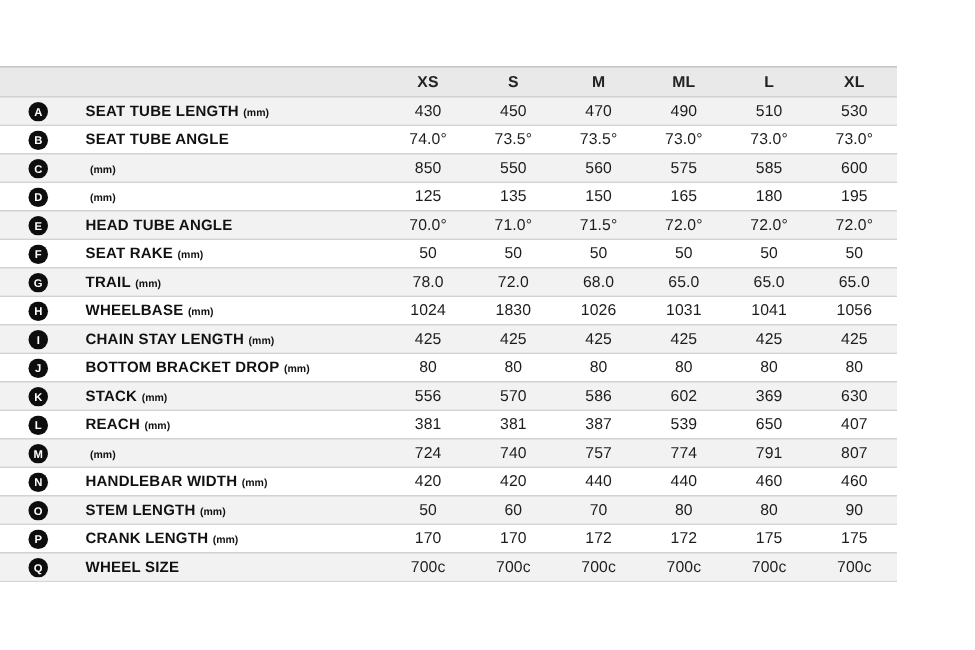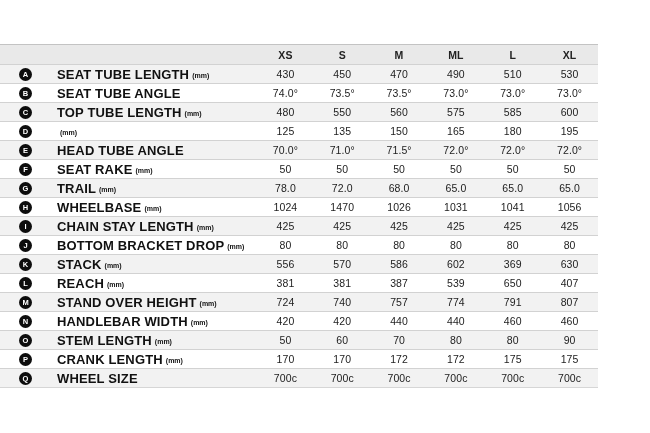--- a/index.html
+++ b/index.html
@@ -59,21 +59,21 @@
     border-radius: 50%;
     background: #0d0d0d;
     color: #ffffff;
     font-size: 7.5px;
     font-weight: 700;
     line-height: 13px;
     text-align: center;
     margin-right: 25px;
   }
   .lbl {
-    font-size: 13px;
+    font-size: 10px;
     font-weight: 700;
     color: #111111;
     letter-spacing: 0.15px;
   }
   .unit {
     font-size: 7px;
     font-weight: 700;
     color: #111111;
     margin-left: 3px;
     position: relative;
@@ -122,24 +122,23 @@
           <div class="val-cell">74.0°</div>
           <div class="val-cell">73.5°</div>
           <div class="val-cell">73.5°</div>
           <div class="val-cell">73.0°</div>
           <div class="val-cell">73.0°</div>
           <div class="val-cell">73.0°</div>
         </div>
         <div class="trow shade">
           <div class="label-cell">
             <span class="badge">C</span>
-            <span class="lbl">TOP TUBE LENGTH</span>
-            <span class="unit">(mm)</span>
-          </div>
-          <div class="val-cell">480</div>
+            <span class="unit">(mm)</span>
+          </div>
+          <div class="val-cell">850</div>
           <div class="val-cell">550</div>
           <div class="val-cell">560</div>
           <div class="val-cell">575</div>
           <div class="val-cell">585</div>
           <div class="val-cell">600</div>
         </div>
         <div class="trow plain">
           <div class="label-cell">
             <span class="badge">D</span>
             <span class="unit">(mm)</span>
@@ -189,21 +188,21 @@
           <div class="val-cell">65.0</div>
           <div class="val-cell">65.0</div>
         </div>
         <div class="trow plain">
           <div class="label-cell">
             <span class="badge">H</span>
             <span class="lbl">WHEELBASE</span>
             <span class="unit">(mm)</span>
           </div>
           <div class="val-cell">1024</div>
-          <div class="val-cell">1470</div>
+          <div class="val-cell">1830</div>
           <div class="val-cell">1026</div>
           <div class="val-cell">1031</div>
           <div class="val-cell">1041</div>
           <div class="val-cell">1056</div>
         </div>
         <div class="trow shade">
           <div class="label-cell">
             <span class="badge">I</span>
             <span class="lbl">CHAIN STAY LENGTH</span>
             <span class="unit">(mm)</span>
@@ -250,21 +249,20 @@
           <div class="val-cell">381</div>
           <div class="val-cell">381</div>
           <div class="val-cell">387</div>
           <div class="val-cell">539</div>
           <div class="val-cell">650</div>
           <div class="val-cell">407</div>
         </div>
         <div class="trow shade">
           <div class="label-cell">
             <span class="badge">M</span>
-            <span class="lbl">STAND OVER HEIGHT</span>
             <span class="unit">(mm)</span>
           </div>
           <div class="val-cell">724</div>
           <div class="val-cell">740</div>
           <div class="val-cell">757</div>
           <div class="val-cell">774</div>
           <div class="val-cell">791</div>
           <div class="val-cell">807</div>
         </div>
         <div class="trow plain">

